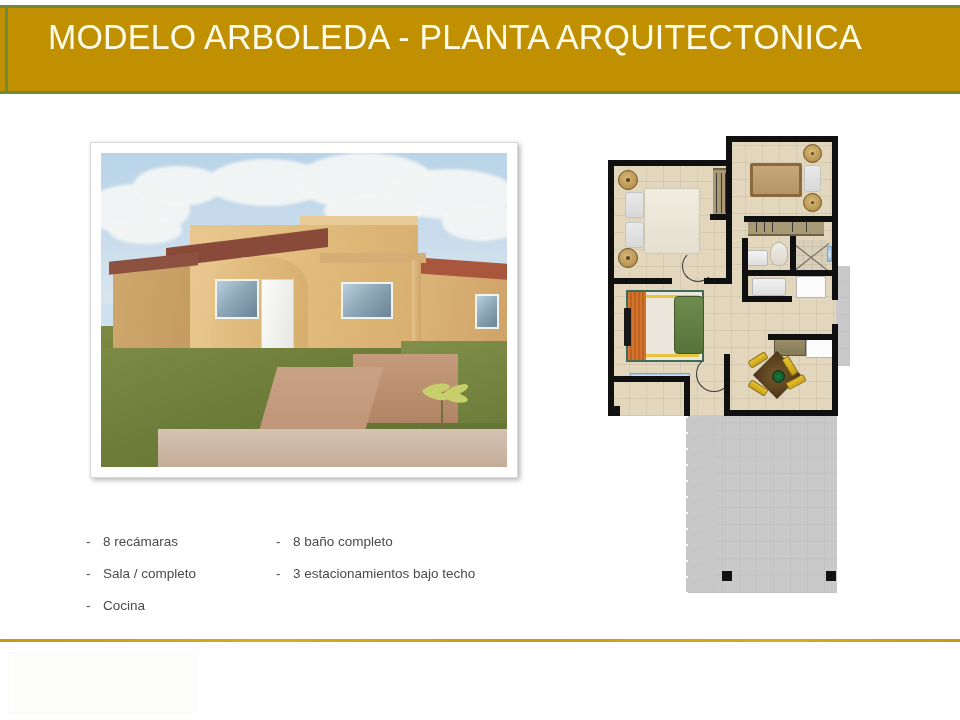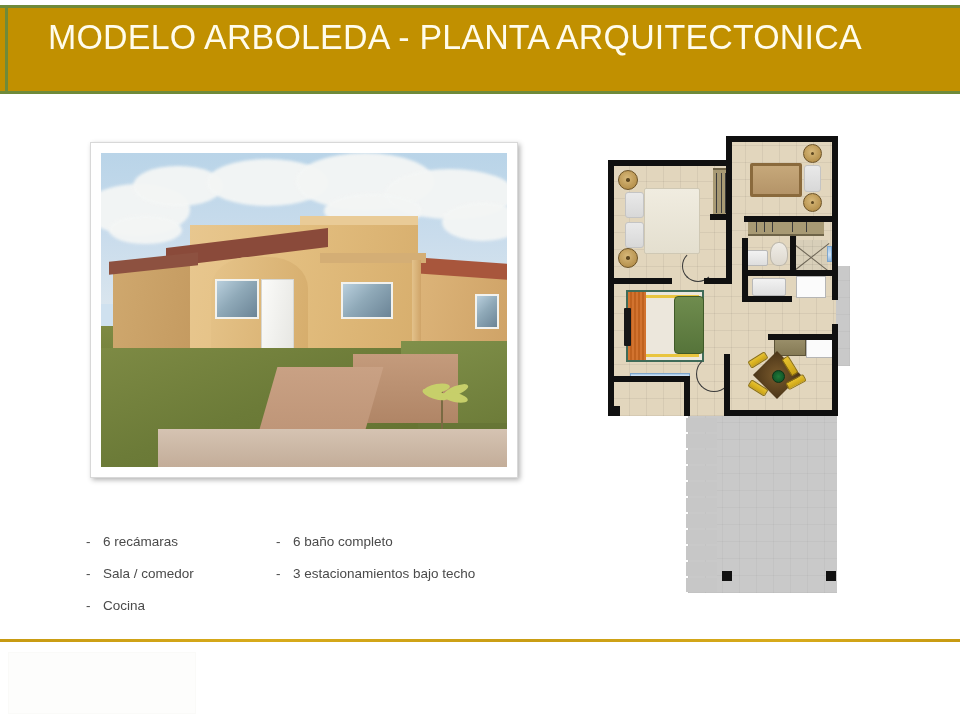--- a/index.html
+++ b/index.html
@@ -230,36 +230,36 @@
           <b class="p3"></b>
           <b class="p4"></b>
       </div>
     </div>
   </div>
 
 
   <div class="bullets bullets-left">
     <div class="row">
       <span class="dash">-</span>
-      <span class="txt">6 recámaras</span>
-    </div>
-    <div class="row">
-      <span class="dash">-</span>
-      <span class="txt">Sala / comedor</span>
+      <span class="txt">8 recámaras</span>
+    </div>
+    <div class="row">
+      <span class="dash">-</span>
+      <span class="txt">Sala / completo</span>
     </div>
     <div class="row">
       <span class="dash">-</span>
       <span class="txt">Cocina</span>
     </div>
   </div>
 
   <div class="bullets bullets-right">
     <div class="row">
       <span class="dash">-</span>
-      <span class="txt">6 baño completo</span>
+      <span class="txt">8 baño completo</span>
     </div>
     <div class="row">
       <span class="dash">-</span>
       <span class="txt">3 estacionamientos bajo techo</span>
     </div>
   </div>
 
   <div class="plan">
 
     <div class="floorfill gray" style="left:88px;top:286px;width:149px;height:177px;"></div>

